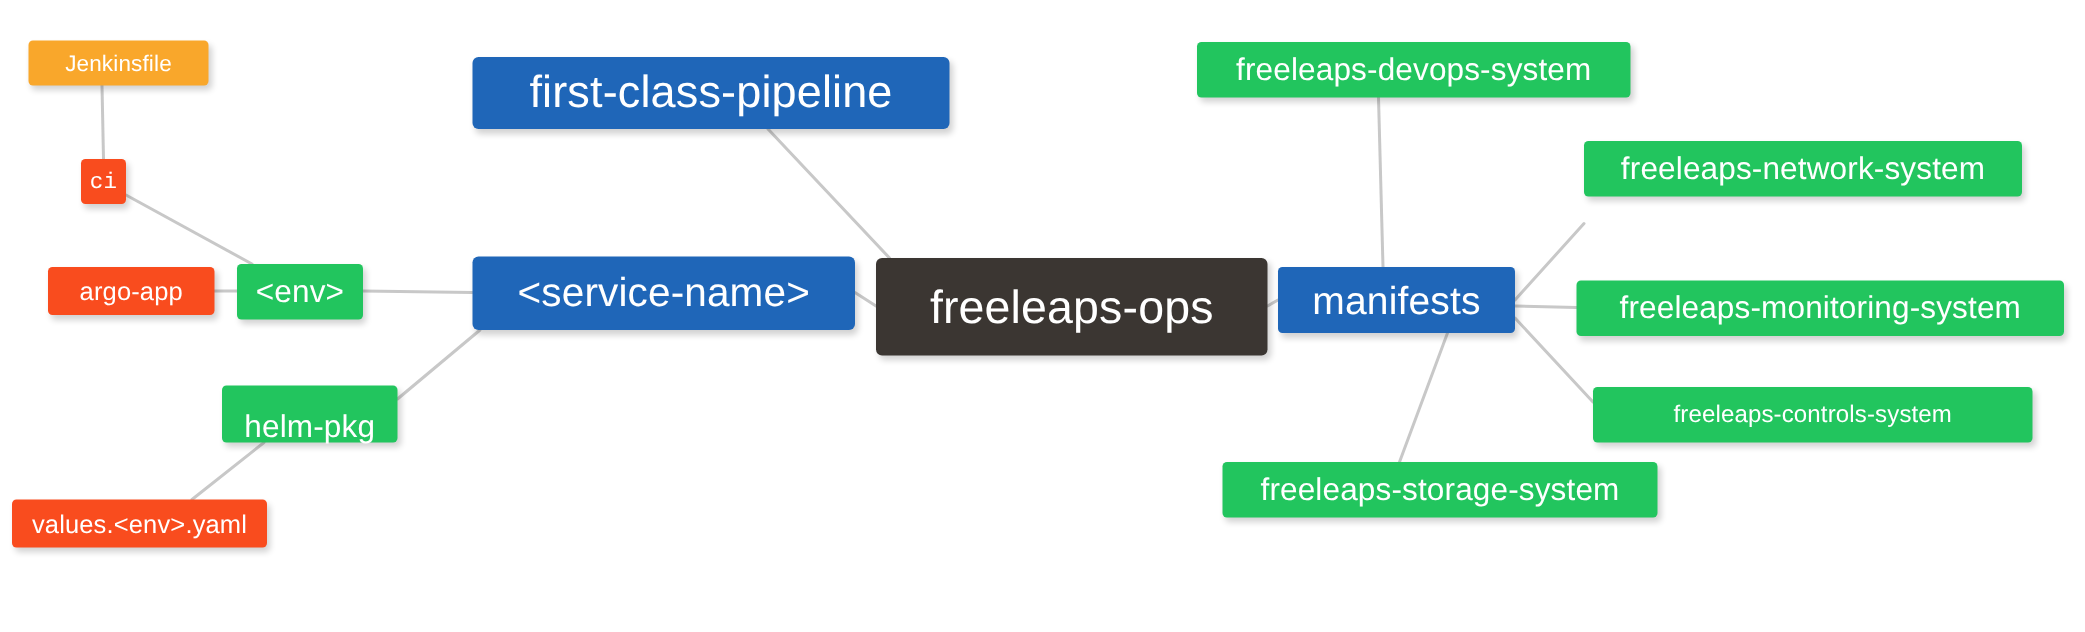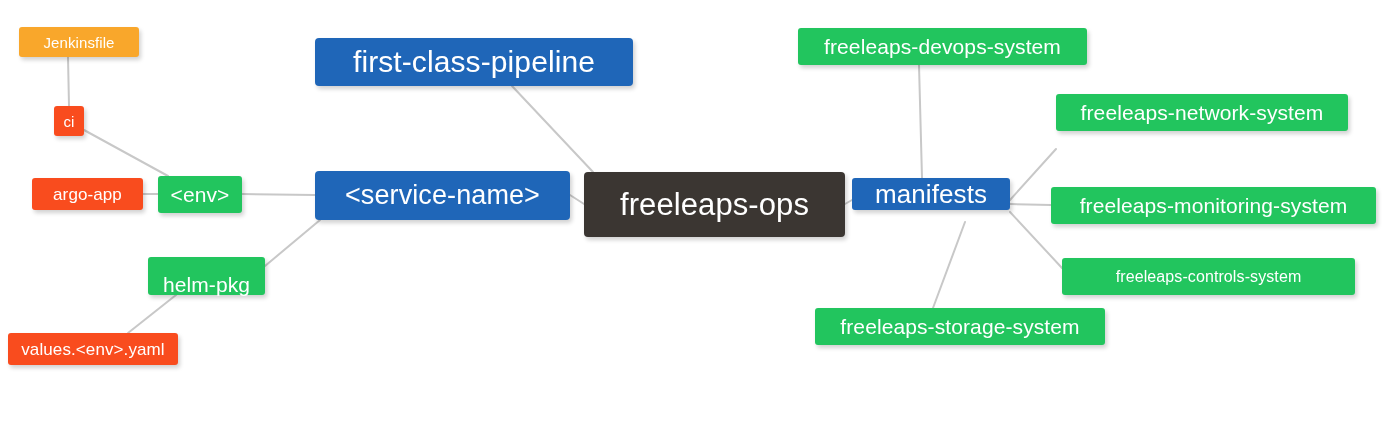--- a/index.html
+++ b/index.html
@@ -70,33 +70,33 @@
   <div id="node-layer">
       <div class="node" style="left: 584px; top: 172px; width: 261px; height: 65px; background: rgb(59, 54, 50); font-size: 31px; border-radius: 4px;">
         <span class="node-label">freeleaps-ops</span>
       </div>
       <div class="node" style="left: 315px; top: 171px; width: 255px; height: 49px; background: rgb(31, 102, 184); font-size: 27px; border-radius: 4px;">
         <span class="node-label">&lt;service-name&gt;</span>
       </div>
       <div class="node" style="left: 315px; top: 38px; width: 318px; height: 48px; background: rgb(31, 102, 184); font-size: 30px; border-radius: 4px;">
         <span class="node-label">first-class-pipeline</span>
       </div>
-      <div class="node" style="left: 852px; top: 178px; width: 158px; height: 32px; background: rgb(31, 102, 184); font-size: 26px; border-radius: 3px;">
+      <div class="node" style="left: 852px; top: 178px; width: 158px; height: 44px; background: rgb(31, 102, 184); font-size: 26px; border-radius: 3px;">
         <span class="node-label">manifests</span>
       </div>
       <div class="node" style="left: 158px; top: 176px; width: 84px; height: 37px; background: rgb(34, 197, 94); font-size: 21px; border-radius: 3px;">
         <span class="node-label">&lt;env&gt;</span>
       </div>
       <div class="node" style="left: 148px; top: 257px; width: 117px; height: 38px; background: rgb(34, 197, 94); font-size: 21px; border-radius: 3px; align-items: flex-end;">
         <span class="node-label">helm-pkg</span>
       </div>
       <div class="node" style="left: 19px; top: 27px; width: 120px; height: 30px; background: rgb(249, 167, 43); font-size: 15px; border-radius: 3px;">
         <span class="node-label">Jenkinsfile</span>
       </div>
-      <div class="node" style="left: 54px; top: 106px; width: 30px; height: 30px; background: rgb(249, 76, 30); font-size: 15px; border-radius: 3px;">
+      <div class="node" style="left: 54px; top: 106px; width: 30px; height: 30px; background: rgb(249, 76, 30); font-size: 15px; border-radius: 3px; font-family: Liberation Mono, monospace;">
         <span class="node-label">ci</span>
       </div>
       <div class="node" style="left: 32px; top: 178px; width: 111px; height: 32px; background: rgb(249, 76, 30); font-size: 17px; border-radius: 3px;">
         <span class="node-label">argo-app</span>
       </div>
       <div class="node" style="left: 8px; top: 333px; width: 170px; height: 32px; background: rgb(249, 76, 30); font-size: 17px; border-radius: 3px;">
         <span class="node-label">values.&lt;env&gt;.yaml</span>
       </div>
       <div class="node" style="left: 798px; top: 28px; width: 289px; height: 37px; background: rgb(34, 197, 94); font-size: 21px; border-radius: 3px;">
         <span class="node-label">freeleaps-devops-system</span>

